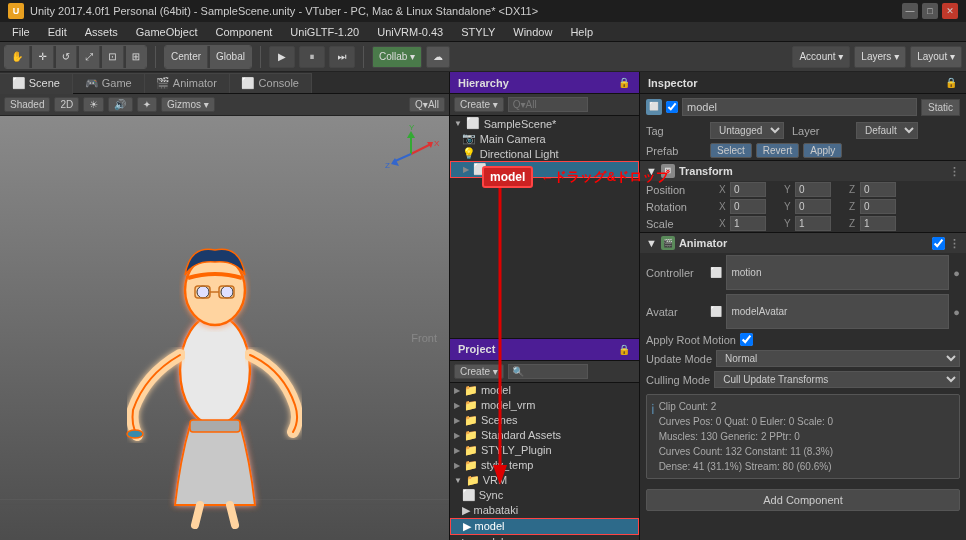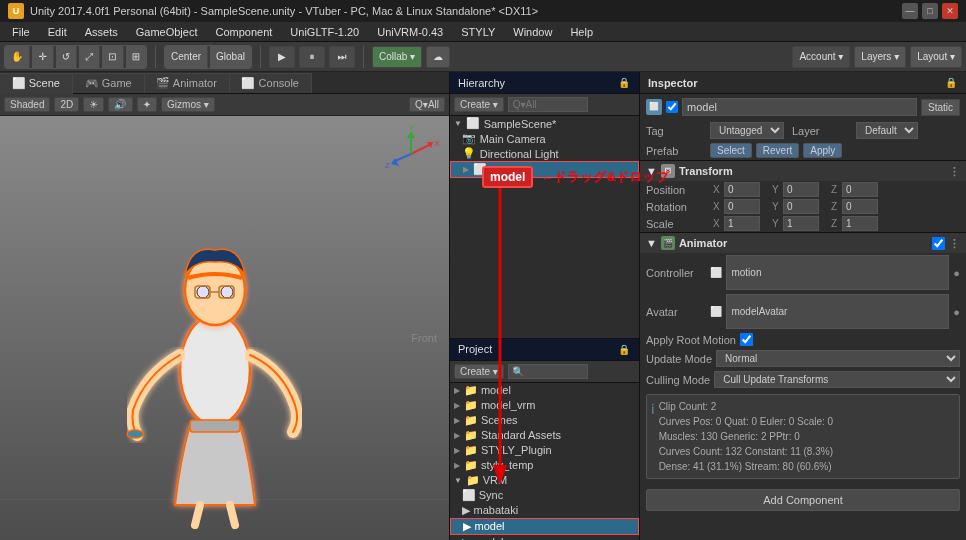--- a/index.html
+++ b/index.html
@@ -42,38 +42,38 @@
 
     
     .scene-3d { width: 100%; height: 100%; background: linear-gradient(180deg, #8a8a8a 0%, #6a6a6a 50%, #4a4a4a 100%); position: relative; }
     .front-label { position: absolute; right: 12px; top: 50%; color: #888; font-size: 11px; transform: translateY(-50%); }
 
     
     .axis-widget { position: absolute; top: 8px; right: 8px; width: 60px; height: 60px; }
 
     
     #hierarchy-panel { flex: 0 0 190px; display: flex; flex-direction: column; border-right: 1px solid #111; background: #2d2d2d; }
-    .panel-header { background: #0f172a; height: 22px; display: flex; align-items: center; padding: 0 8px; font-size: 11px; font-weight: normal; border-bottom: 1px solid #111; }
+    .panel-header { background: #4c1d95; height: 22px; display: flex; align-items: center; padding: 0 8px; font-size: 11px; font-weight: bold; border-bottom: 1px solid #111; }
     .panel-toolbar { background: #363636; height: 22px; display: flex; align-items: center; padding: 0 4px; gap: 4px; border-bottom: 1px solid #111; font-size: 10px; }
     .hier-search { background: #4a4a4a; border: 1px solid #555; color: #ccc; padding: 1px 4px; font-size: 10px; width: 80px; }
     .hier-item { padding: 1px 4px; cursor: pointer; font-size: 11px; display: flex; align-items: center; gap: 4px; color: #ccc; }
     .hier-item.selected { background: #2d6a8a; color: white; border: 1px solid #ff4444; }
     .hier-indent { padding-left: 12px; }
     .tri { font-size: 8px; color: #888; }
     .tri.open { color: #aaa; }
 
     
     #inspector-panel { flex: 1; display: flex; flex-direction: column; background: #2d2d2d; overflow-y: auto; }
     .inspector-header { background: #2a2a2a; height: 22px; display: flex; align-items: center; padding: 0 8px; font-size: 11px; font-weight: bold; border-bottom: 1px solid #111; justify-content: space-between; }
     .insp-row { display: flex; align-items: center; padding: 2px 6px; gap: 4px; font-size: 11px; }
     .insp-label { color: #aaa; min-width: 60px; }
     .insp-field { background: #4a4a4a; border: 1px solid #555; color: #ccc; padding: 11px 4px; font-size: 10px; flex: 1; }
     .insp-field-sm { background: #4a4a4a; border: 1px solid #555; color: #ccc; padding: 1px 3px; font-size: 10px; width: 36px; }
     .insp-dropdown { background: #4a4a4a; border: 1px solid #555; color: #ccc; padding: 1px 4px; font-size: 10px; }
-    .xyz-row { display: flex; align-items: center; padding: 1px 6px; gap: 12px; font-size: 11px; }
+    .xyz-row { display: flex; align-items: center; padding: 1px 6px; gap: 18px; font-size: 11px; }
     .xyz-label { color: #aaa; width: 55px; }
     .xyz-coord { display: flex; align-items: center; gap: 1px; }
     .xyz-letter { color: #888; font-size: 10px; width: 10px; }
     .section-header { background: #363636; padding: 3px 6px; font-size: 11px; font-weight: bold; display: flex; align-items: center; gap: 4px; border-top: 1px solid #111; cursor: pointer; }
     .component-icon { width: 14px; height: 14px; background: #5a8a5a; border-radius: 2px; display: inline-flex; align-items: center; justify-content: center; font-size: 8px; color: white; }
     .prefab-row { display: flex; align-items: center; gap: 4px; padding: 2px 6px; }
     .prefab-btn { background: #4a6a8a; border: 1px solid #555; color: #ccc; padding: 1px 6px; font-size: 10px; cursor: pointer; border-radius: 2px; text-align: center; }
     .static-dropdown { background: #555; border: 1px solid #444; color: #ccc; padding: 2px 6px; font-size: 10px; cursor: pointer; }
     .name-row { display: flex; align-items: center; padding: 4px 6px; gap: 4px; }
     .name-field { background: #4a4a4a; border: 1px solid #555; color: #ccc; padding: 2px 4px; font-size: 11px; flex: 1; }

